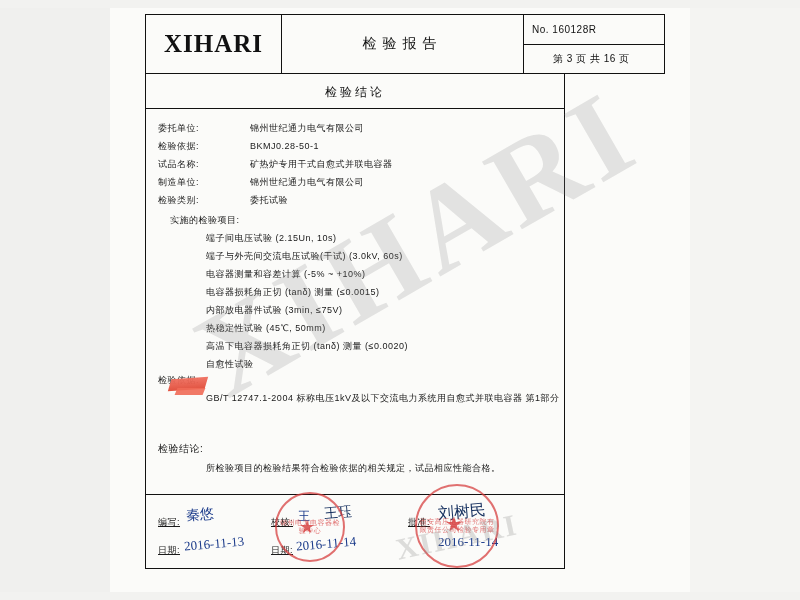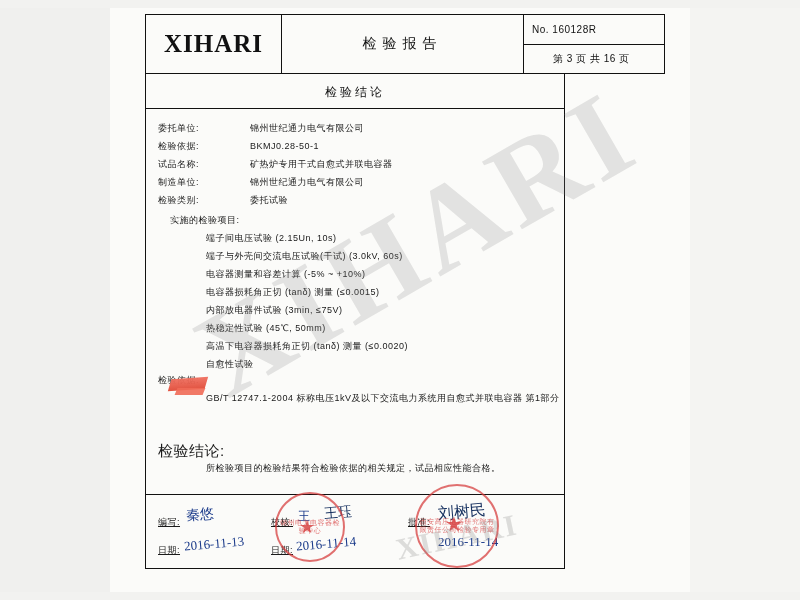--- a/index.html
+++ b/index.html
@@ -193,21 +193,21 @@
     top: 318px;
     font-size: 9px;
     color: #1a1a1a;
     white-space: nowrap;
     letter-spacing: .5px;
   }
   .concl-label {
     position: absolute;
     left: 12px;
     top: 368px;
-    font-size: 15px;
+    font-size: 10px;
     color: #1a1a1a;
     letter-spacing: .5px;
   }
   .concl-text {
     position: absolute;
     left: 60px;
     top: 388px;
     font-size: 9px;
     color: #1a1a1a;
     white-space: nowrap;

